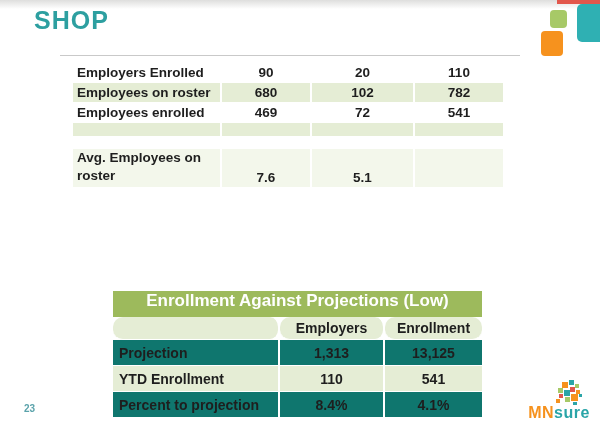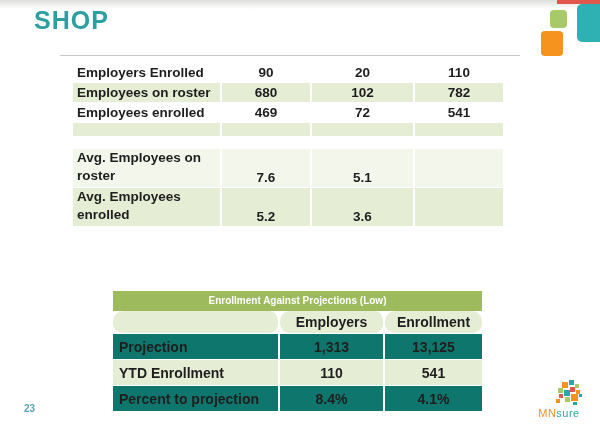--- a/index.html
+++ b/index.html
@@ -17,21 +17,21 @@
   .deco.tealsq{left:577px;top:4px;width:28px;height:38px;background:#2fb0b3;border-radius:5px;}
   .deco.greensq{left:550px;top:10px;width:17px;height:18px;background:#a7c967;border-radius:4px;}
   .deco.orangesq{left:541px;top:31px;width:22px;height:25px;background:#f6921e;border-radius:4px;}
 
   
   .tblwrap{position:absolute;}
   .tbl1{left:73px;top:63px;width:430px;}
   .tbl2{left:113px;top:291px;width:369px;}
   .tbar{background:#9dba5c;color:#ffffff;font-weight:bold;text-align:center;}
   .tbl1 .tbar{height:16px;line-height:16px;font-size:12.5px;}
-  .tbl2 .tbar{height:20px;line-height:20px;font-size:10px;}
+  .tbl2 .tbar{height:26px;line-height:20px;font-size:17px;}
   table{border-collapse:separate;border-spacing:0;table-layout:fixed;width:100%;}
   td{padding:0;font-size:13.5px;overflow:hidden;white-space:normal;
      border-right:2px solid #fff;border-bottom:1px solid #fff;vertical-align:middle;}
   td:last-child{border-right:none;}
   td.lbl{font-weight:bold;text-align:left;padding-left:4px;line-height:18px;}
   td.val{font-weight:bold;text-align:center;}
   td.norm{font-weight:normal;text-align:center;}
   td.bold{font-weight:bold;text-align:center;}
   tr.band td{background:#e5edd5;}
   tr.pale td{background:#f3f7eb;}
@@ -46,21 +46,21 @@
   .tbl2 td.lbl{padding-left:6px;}
   .tbl2 tr.chead td{height:22px;border-radius:10px;}
   .tbl2 tr.data td{height:25px;}
   .tbl2 tr.pale2 td{background:#0f766e;}
 
   .pagenum{position:absolute;left:24px;top:403px;font-size:10px;font-weight:bold;color:#5ba3ab;}
 
   
   .logo{position:absolute;right:2px;bottom:7px;width:78px;text-align:center;}
   .logo .mosaic{display:block;margin:0 14px 0 auto;}
-  .logo .logotext{font-size:11px;font-weight:normal;letter-spacing:0.5px;line-height:14px;}
+  .logo .logotext{font-size:16px;font-weight:bold;letter-spacing:0.5px;line-height:14px;}
   .logo .mn{color:#f6921e;}
   .logo .sure{color:#2aa5a8;}
 </style>
 </head>
 <body>
 
 <div class="slide">
   <div class="top-shade"></div>
   <h1 class="title">SHOP</h1>
   <div class="divider"></div>
@@ -106,26 +106,20 @@
       <tr class="sp-white white">
         <td></td>
             <td></td>
             <td></td>
             <td></td>
       </tr>
       <tr class="tall pale vb">
         <td class="lbl">Avg. Employees on roster</td>
         <td class="val">7.6</td>
         <td class="val">5.1</td>
-        <td class="val"></td>
-      </tr>
-      <tr class="tall band vb">
-        <td class="lbl">Avg. Employees enrolled</td>
-        <td class="val">5.2</td>
-        <td class="val">3.6</td>
         <td class="val"></td>
       </tr>
     </tbody>
       </table>
   </div>
 
   <div class="tblwrap tbl2">
     <div class="tbar">Enrollment Against Projections (Low)</div>
     <table>
       <colgroup>

